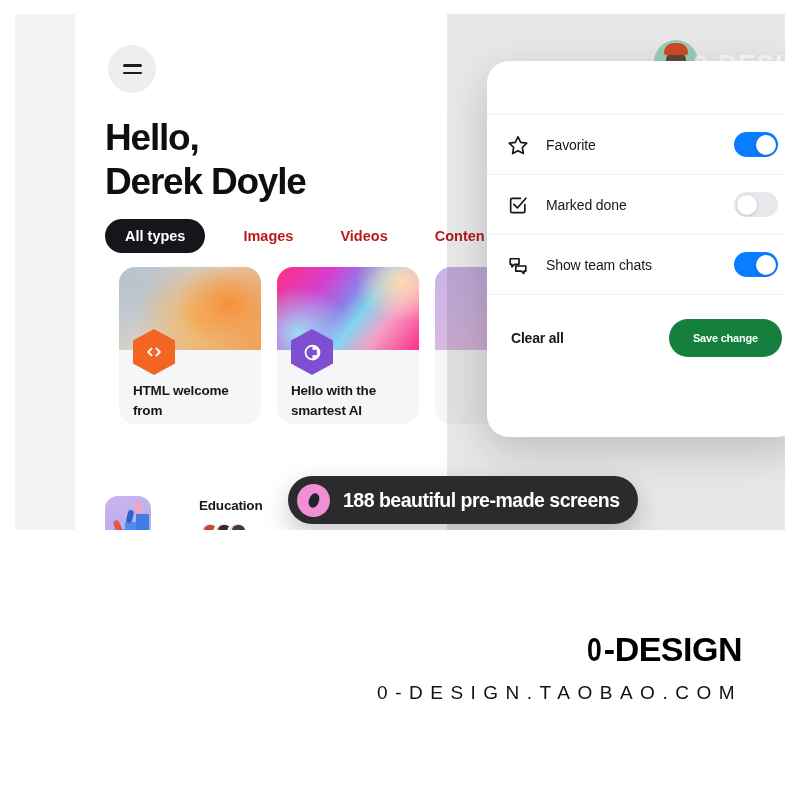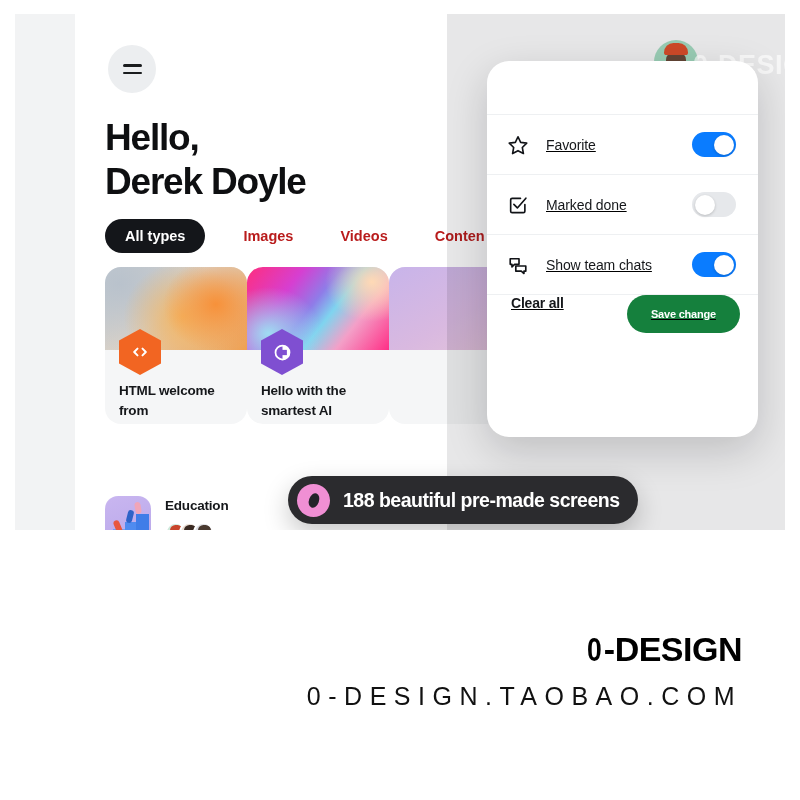--- a/index.html
+++ b/index.html
@@ -70,21 +70,21 @@
     font-size: 14.5px; color: #b91c1c; font-weight: 700;
     padding: 9px 0; margin-right: 47px; white-space: nowrap; cursor: pointer;
     background: none; border: none; font-family: inherit;
   }
   .tab.active {
     background: #14161a; color: #ffffff; font-weight: 700;
     border-radius: 20px; padding: 9px 20px; margin-right: 38px;
   }
 
   
-  .cards { position: absolute; left: 30px; top: 253px; display: flex; }
+  .cards { position: absolute; left: 44px; top: 253px; display: flex; gap: 16px; }
   .card {
     width: 142px; height: 157px; border-radius: 16px;
     background: #f5f6f7; overflow: visible; position: relative;
     flex: 0 0 auto; cursor: pointer;
   }
   .card-img { width: 142px; height: 83px; border-radius: 16px 16px 0 0; }
   .card1 .card-img {
     background:
       radial-gradient(60% 90% at 78% 45%, #f7913a 0%, rgba(247,145,58,0) 62%),
       radial-gradient(70% 110% at 55% 60%, #f3b663 0%, rgba(243,182,99,0) 60%),
@@ -130,21 +130,21 @@
     width: 46px; height: 46px; border-radius: 13px; position: relative; overflow: hidden;
     background: linear-gradient(160deg, #c9b6f0 0%, #b9a8ea 100%);
     flex: 0 0 auto;
   }
   .ft-step1 { position:absolute; left:20px; top:26px; width:12px; height:20px; background:#4f8bf0; }
   .ft-step2 { position:absolute; left:31px; top:18px; width:13px; height:28px; background:#3f7de8; }
   .ft-step3 { position:absolute; left:8px; top:33px; width:12px; height:13px; background:#6fa3f5; }
   .ft-p1 { position:absolute; left:10px; top:24px; width:6px; height:14px; background:#e8573f; border-radius:3px; transform:rotate(-22deg); }
   .ft-p2 { position:absolute; left:22px; top:14px; width:6px; height:13px; background:#2e63c8; border-radius:3px; transform:rotate(14deg); }
   .ft-p3 { position:absolute; left:30px; top:6px; width:6px; height:12px; background:#f0a5b8; border-radius:3px; transform:rotate(-10deg); }
-  .fav-meta { padding-top: 2px; }
+  .fav-meta { padding-top: 2px; margin-left: 34px; }
   .fav-name { font-size: 13.5px; font-weight: 700; color: #15171a; letter-spacing: -0.2px; }
   .fav-avatars { display: flex; margin-top: 9px; }
   .fav-av {
     width: 21px; height: 21px; border-radius: 50%;
     border: 2px solid #ffffff; margin-left: -7px; position: relative; overflow: hidden;
   }
   .fav-av:first-child { margin-left: 0; }
   .fav-av .h { position:absolute; left:3px; top:1px; width:13px; height:7px; border-radius:7px 7px 2px 2px; }
   .fav-av .f { position:absolute; left:4px; top:5px; width:10px; height:11px; border-radius:5px; }
 
@@ -157,25 +157,24 @@
   .wm {
     position: absolute; left: 618px; top: 36px;
     font-size: 27px; font-weight: 700; letter-spacing: 0.5px;
     color: rgba(255,255,255,0.65);
     pointer-events: none; white-space: nowrap;
   }
 
   
   .modal {
     position: absolute; left: 412px; top: 47px;
-    width: 271px; height: 376px;
+    width: 313px; height: 376px;
     background: #ffffff; border-radius: 22px;
     box-shadow: 0 14px 42px rgba(10,12,18,0.18);
     overflow: hidden;
-    text-decoration: underline;
   }
   .modal-head { height: 54px; border-bottom: 1px solid #eef0f2; }
   .opt {
     height: 60px; padding: 0 22px 0 20px;
     display: flex; align-items: center; gap: 17px;
     border-bottom: 1px solid #eef0f2; cursor: pointer;
   }
   .opt-icon { width: 22px; height: 22px; flex: 0 0 auto; color: #111317; }
   .opt-label { flex: 1; font-size: 14px; font-weight: 400; color: #15171a; letter-spacing: -0.1px; }
   .sw { width: 44px; height: 25px; border-radius: 13px; position: relative; flex: 0 0 auto; cursor: pointer; }
@@ -183,21 +182,21 @@
   .sw.off { background: #e6e8eb; }
   .sw .knob {
     position: absolute; top: 2.5px; width: 20px; height: 20px;
     border-radius: 50%; background: #ffffff;
     box-shadow: 0 1px 3px rgba(0,0,0,0.20);
   }
   .sw.on .knob  { right: 2.5px; }
   .sw.off .knob { left: 2.5px; }
 
   .modal-foot {
-    height: 86px; display: flex; align-items: flex-start;
+    height: 86px; display: flex; align-items: center;
     padding: 0 18px 0 24px; justify-content: space-between;
   }
   .clear-all {
     font-size: 14px; font-weight: 700; color: #15171a;
     background: none; border: none; cursor: pointer; font-family: inherit;
     letter-spacing: -0.2px;
   }
   .save-btn {
     background: #15803d; color: #ffffff; border: none;
     font-size: 11px; font-weight: 700; font-family: inherit;
@@ -232,21 +231,21 @@
   .brand {
     position: absolute; right: 58px; top: 630px;
     font-size: 34px; font-weight: 700; color: #000000;
     letter-spacing: -0.5px; white-space: nowrap;
   }
   .brand .o {
     display: inline-block; transform: scaleX(0.78); font-weight: 700;
   }
   .brand-url {
     position: absolute; right: 58px; top: 682px;
-    font-size: 25px; color: #111111; font-weight: 400;
+    font-size: 19px; color: #111111; font-weight: 400;
     letter-spacing: 7.5px; white-space: nowrap;
     font-family: "Liberation Sans", sans-serif;
   }
 </style>
 </head>
 <body>
 
 <div id="stage">
 
   <div class="shot">

